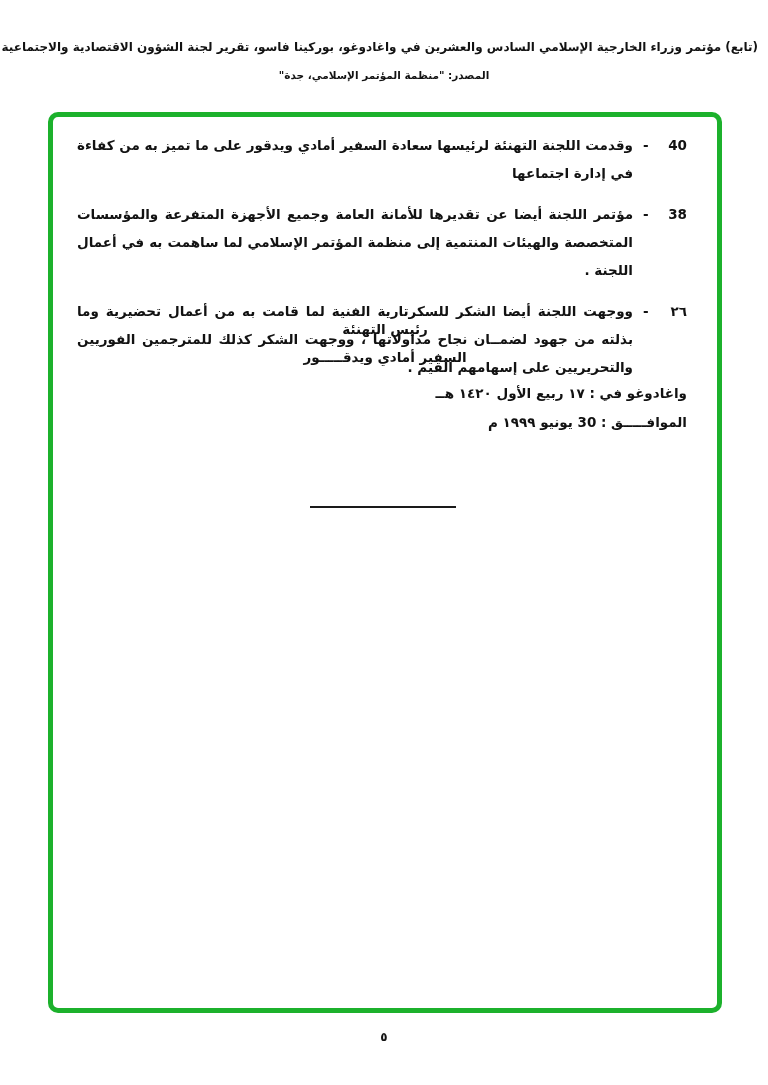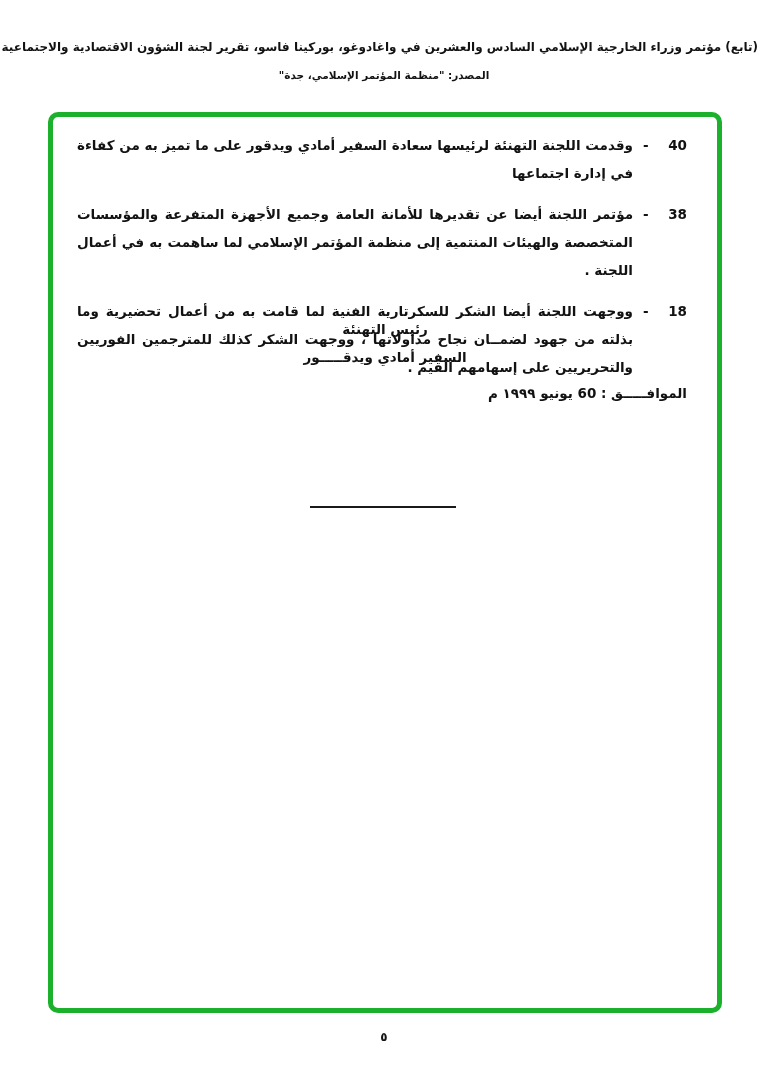--- a/index.html
+++ b/index.html
@@ -133,35 +133,36 @@
         <div class="para">
           <span class="num">
             <span>38</span>
             <span>-</span>
           </span>
           <span class="txt">مؤتمر اللجنة أيضا عن تقديرها للأمانة العامة وجميع الأجهزة المتفرعة والمؤسسات المتخصصة والهيئات المنتمية إلى منظمة المؤتمر الإسلامي لما ساهمت به في أعمال اللجنة .</span>
         </div>
 
         <div class="para">
           <span class="num">
-            <span>18</span>
+            <span>٢٦</span>
             <span>-</span>
           </span>
           <span class="txt">ووجهت اللجنة أيضا الشكر للسكرتارية الفنية لما قامت به من أعمال تحضيرية وما بذلته من جهود لضمــان نجاح مداولاتها ، ووجهت الشكر كذلك للمترجمين الفوريين والتحريريين على إسهامهم القيم .</span>
         </div>
 
       </div>
 
       <div class="signature">
         <div>رئيس التهنئة</div>
         <div>السفير أمادي ويدقـــــور</div>
       </div>
 
       <div class="dateline">
-        <div>الموافـــــق   :  60 يونيو ١٩٩٩ م</div>
+        <div>واغادوغو في :  ١٧ ربيع الأول ١٤٢٠ هــ</div>
+        <div>الموافـــــق   :  30 يونيو ١٩٩٩ م</div>
       </div>
 
       <div class="separator"></div>
 
     </div>
   </div>
 
   <div class="page-number">٥</div>
 
 </div>

